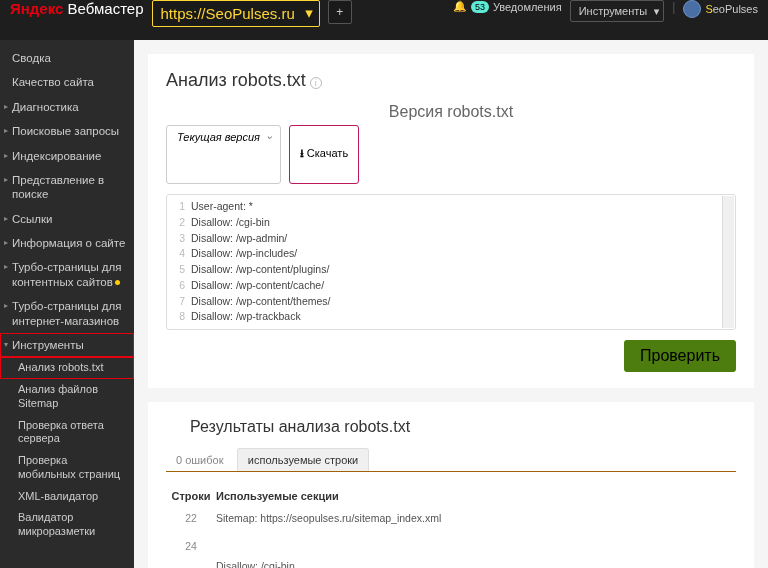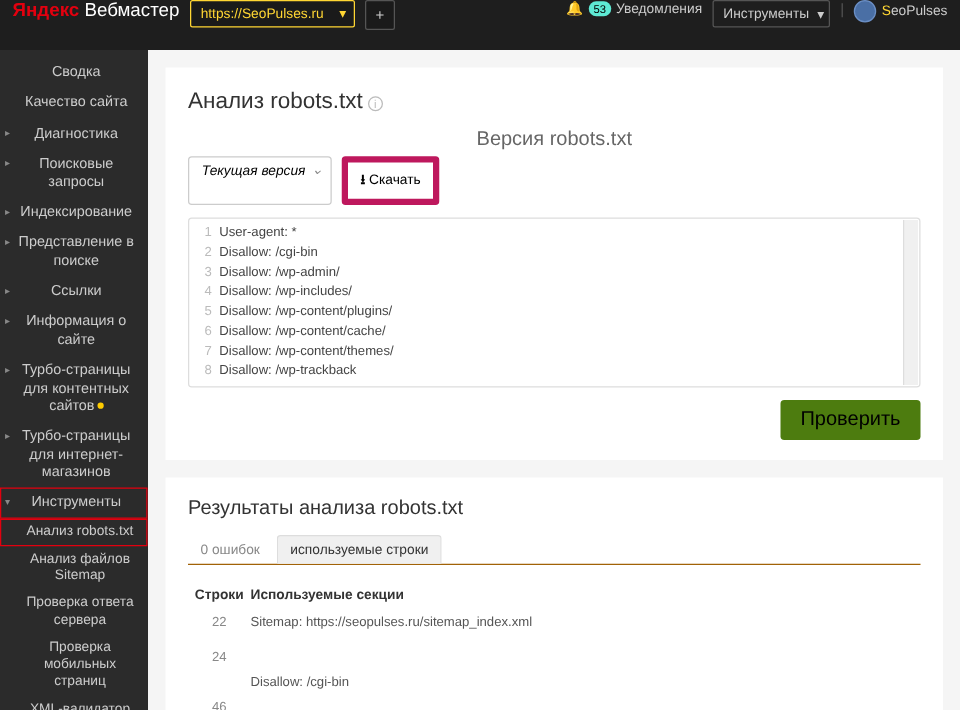--- a/index.html
+++ b/index.html
@@ -1,60 +1,60 @@
 <!DOCTYPE html>
 <html><head>
 <meta charset="utf-8">
 <style>
 * { margin: 0; padding: 0; box-sizing: border-box; }
 body { font-family: Arial, sans-serif; font-size: 12px; background: #2b2b2b; width: 768px; height: 568px; overflow: hidden; }
 .topbar { height: 40px; background: #1e1e1e; display: flex; align-items: flex-start; padding: 0 10px; gap: 8px; }
 .logo { color: #fff; font-size: 15px; }
 .logo-y { color: #e3000f; font-weight: bold; }
 .logo-b { color: #fff; }
-.site-select { background: #1a1a1a; border: 1px solid #ffd633; color: #ffd633; padding: 4px 24px 4px 8px; font-size: 11px; border-radius: 2px; min-width: 110px; position: relative; }
+.site-select { background: #1a1a1a; border: 1px solid #ffd633; color: #ffd633; padding: 4px 24px 4px 8px; font-size: 15px; border-radius: 2px; min-width: 110px; position: relative; }
 .site-select::after { content: '▾'; position: absolute; right: 6px; top: 3px; }
 .plus-btn { background: #1a1a1a; border: 1px solid #555; color: #ccc; width: 24px; height: 24px; text-align: center; line-height: 22px; border-radius: 2px; }
 .spacer { flex: 1; }
 .notif { display: flex; align-items: center; color: #ccc; font-size: 11px; gap: 4px; }
 .notif-badge { background: #5eead4; color: #000; font-size: 9px; padding: 1px 4px; border-radius: 8px; }
 .tools-btn { border: 1px solid #555; color: #ccc; padding: 4px 16px 4px 8px; font-size: 11px; border-radius: 2px; position: relative; }
 .tools-btn::after { content: '▾'; position: absolute; right: 4px; }
 .avatar { width: 18px; height: 18px; background: #4a6fa5; border: 1px solid #6b8fc5; border-radius: 50%; display: inline-block; }
 .user { color: #ccc; font-size: 11px; display: flex; align-items: center; gap: 4px; }
 .user-first { color: #ffd633; }
 .pipe { color: #555; }
 .layout { display: flex; height: 528px; }
-.sidebar { width: 118px; background: #2b2b2b; overflow-y: auto; padding: 6px 0; text-align: center; }
+.sidebar { width: 134px; background: #2b2b2b; overflow-y: auto; padding: 6px 0; }
 .side-item { color: #ccc; font-size: 11.5px; padding: 5px 8px 5px 12px; cursor: pointer; position: relative; line-height: 1.25; }
 .side-item.caret::before { content: '▸'; position: absolute; left: 4px; font-size: 8px; color: #888; top: 7px; }
 .side-item.caret.open::before { content: '▾'; }
 .side-item.hl { outline: 1px solid #e3000f; outline-offset: -1px; }
 .side-sub { color: #ccc; font-size: 11px; padding: 4px 8px 4px 18px; cursor: pointer; line-height: 1.25; }
 .side-sub.hl { outline: 1px solid #e3000f; outline-offset: -1px; }
 .dot { display: inline-block; width: 5px; height: 5px; background: #ffcc00; border-radius: 50%; margin-left: 2px; vertical-align: middle; }
 .content { flex: 1; background: #f5f5f5; overflow-y: auto; }
 .panel { background: #fff; margin: 14px; padding: 16px 18px; }
 .page-title { font-size: 18px; font-weight: 400; color: #333; }
 .info-icon { display: inline-block; width: 12px; height: 12px; border: 1px solid #bbb; border-radius: 50%; font-size: 9px; color: #bbb; text-align: center; line-height: 11px; margin-left: 4px; }
 .ver-label { font-size: 16px; color: #666; margin-top: 12px; text-align: center; }
 .ver-row { display: flex; gap: 8px; margin-top: 4px; }
 .ver-btn { border: 1px solid #ccc; background: #fff; padding: 5px 20px 5px 10px; font-size: 11px; border-radius: 3px; position: relative; font-style: italic; }
 .ver-btn::after { content: '⌄'; position: absolute; right: 6px; top: 3px; color: #888; }
-.dl-btn { border: 5px solid #be185d; background: #fff; padding: 5px 10px; font-size: 11px; border-radius: 3px; }
+.dl-btn { border: 1px solid #be185d; background: #fff; padding: 19px 10px; font-size: 11px; border-radius: 3px; }
 .dl-ico { font-weight: bold; }
 .code-box { margin-top: 10px; border: 1px solid #ddd; border-radius: 3px; padding: 4px 0; font-family: Arial; position: relative; }
 .code-box-sb { position: absolute; right: 1px; top: 1px; bottom: 1px; width: 12px; background: #f0f0f0; border-left: 1px solid #ddd; }
 .code-line { display: flex; font-size: 10.5px; line-height: 1.5; }
 .ln { width: 24px; text-align: right; color: #bbb; padding-right: 6px; }
 .lt { color: #444; }
 .check-row { margin-top: 10px; text-align: right; }
 .check-btn { background: #4d7c0f; border: none; padding: 7px 16px; font-size: 16px; border-radius: 3px; }
 .panel2 { background: #fff; margin: 0 14px 14px; padding: 16px 18px; }
-.res-title { font-size: 16px; color: #333; }
+.res-title { font-size: 16px; color: #333; margin-left: 24px; }
 .tabs { margin-top: 12px; border-bottom: 1px solid #a16207; }
 .tab { display: inline-block; font-size: 11px; padding: 5px 10px; color: #888; }
 .tab.active { background: #f0f0f0; color: #333; border: 1px solid #ddd; border-bottom: none; border-radius: 3px 3px 0 0; }
 .tbl { margin-top: 12px; }
 .thdr { display: flex; font-size: 11px; font-weight: bold; color: #333; padding: 6px 0; }
 .col-l { width: 50px; text-align: center; }
 .col-r { flex: 1; }
 .trow { display: flex; font-size: 10.5px; color: #555; padding: 4px 0; }
 .trow .col-l { color: #888; }
 </style>

